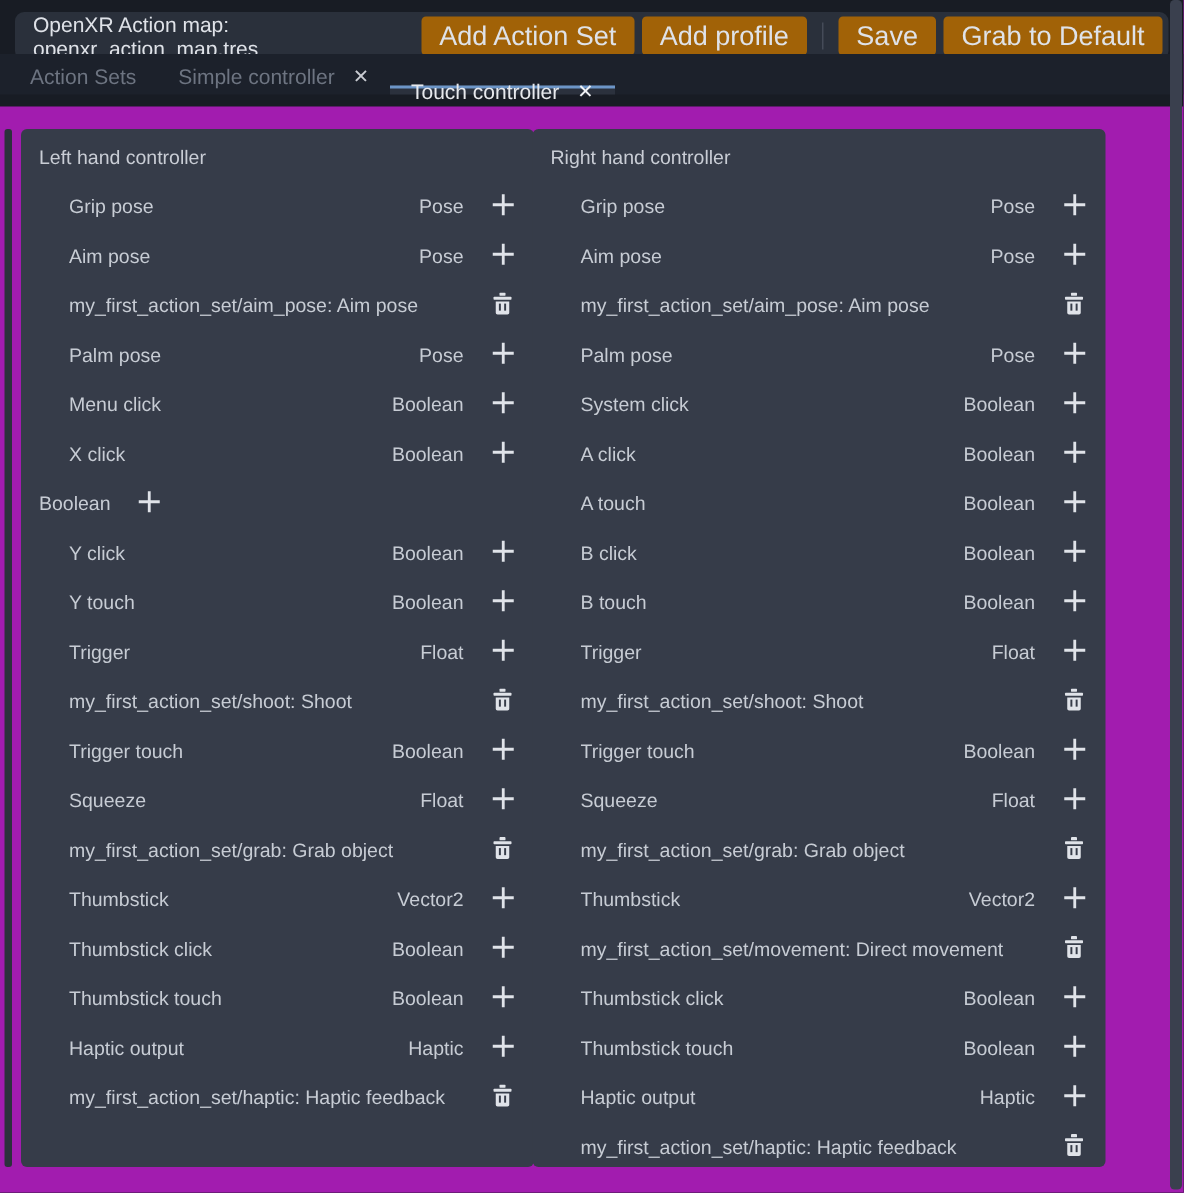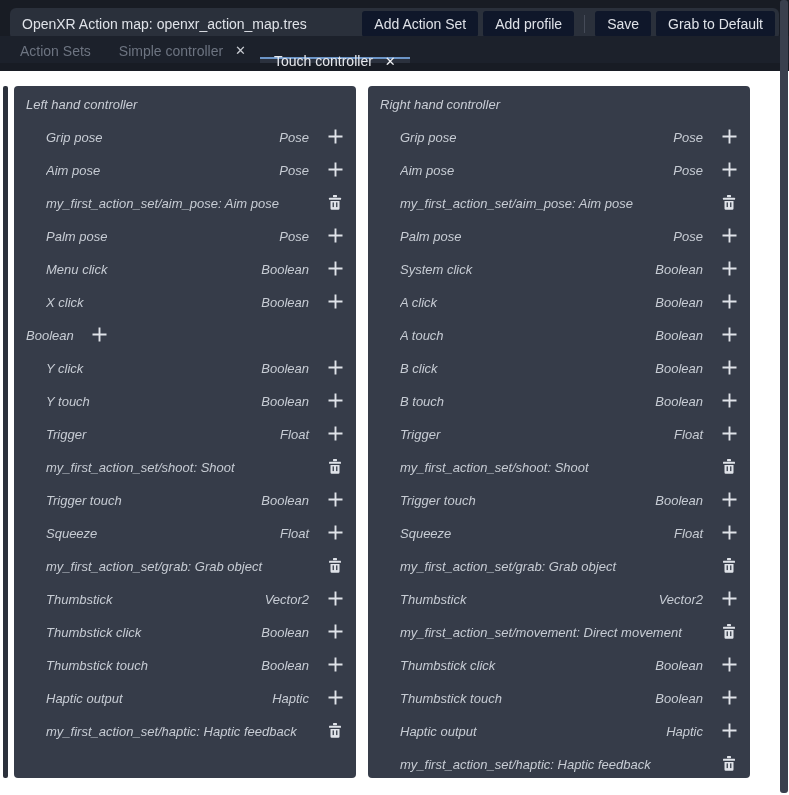--- a/index.html
+++ b/index.html
@@ -15,22 +15,22 @@
 
   
   .toolbar {
     position:absolute; top:8px; left:10px; right:10px; height:32px;
     background:#2a303b; border-radius:6px;
     display:flex; align-items:center; padding:0 4px 0 12px;
   }
   .toolbar .title { flex:1; font-size:14px; color:#dfe2e8; }
   .tb-buttons { display:flex; align-items:center; gap:5px; }
   .tb-buttons button {
-    background:#0f172a; border:none; border-radius:3px;
-    color:#dfe2e8; font-size:14px; font-family:inherit;
+    background:#a16207; border:none; border-radius:3px;
+    color:#dfe2e8; font-size:18px; font-family:inherit;
     height:26px; padding:0 12px; cursor:pointer;
   }
   .vsep { width:1px; height:18px; background:#454b58; margin:0 5px; }
 
   
   .tabbar {
     position:absolute; top:36px; left:0; right:0; height:27px;
     background:#1c212b; display:flex; align-items:stretch; padding-left:6px;
   }
   .tab {
@@ -40,39 +40,38 @@
   }
   .tab .tab-close { margin-left:12px; font-size:13px; color:#c9ccd2; font-weight:bold; }
   .tab.active {
     background:#2b313d; border-top:2px solid #6c95c7; color:#e7e9ed;margin-top:21px;
   }
   .tab.active .tab-close { color:#f0f2f5; }
 
   
   .content {
     position:absolute; top:71px; left:0; right:0; bottom:0;
-    background:#ffffff;
-    font-style:italic;
+    background:#a21caf;
   }
   .left-splitter {
     position:absolute; left:3px; top:15px; width:5px; height:692px;
     background:#2c313c; border-radius:2px;
   }
   .scrollbar-v {
     position:absolute; right:1px; top:0; width:8px; bottom:2px;
     background:#3a404e; border-radius:3px;
   }
 
   .panel {
     position:absolute; top:15px; height:692px;
     background:#363c49; border-radius:4px; overflow:hidden;
     padding-top:2px;
   }
   .panel-left  { left:14px;  width:342px; }
-  .panel-right { left:368px; width:382px; }
+  .panel-right { left:355px; width:382px; }
 
   .row { height:33px; display:flex; align-items:center; padding:0 8px 0 12px; font-size:13px; }
   .row.header { color:#c9cdd5; }
   .row .label { flex:1; color:#c7ccd4; white-space:nowrap; overflow:hidden;margin-left:20px; }
   .row.input .type { color:#c7ccd4; margin-right:13px; white-space:nowrap; }
   .icon-btn {
     background:none; border:none; cursor:pointer; width:26px; height:26px;
     display:flex; align-items:center; justify-content:center; padding:0; flex:none;
   }
   .row.binding { }

